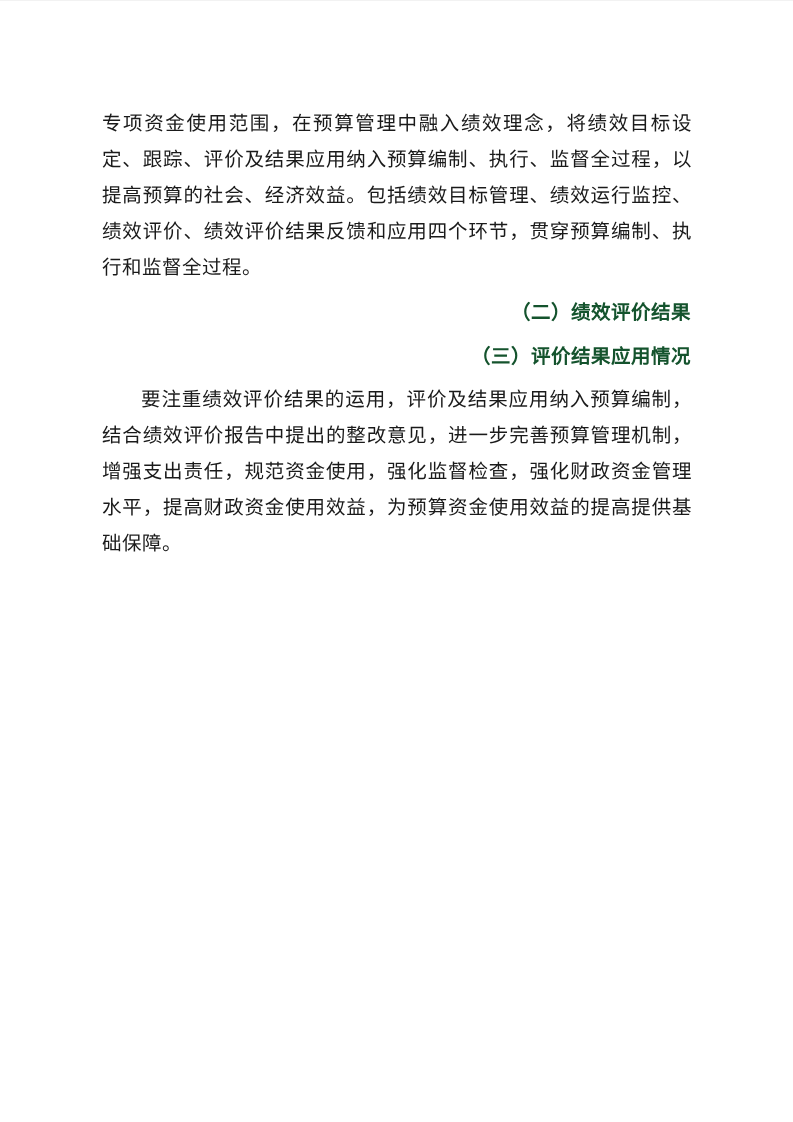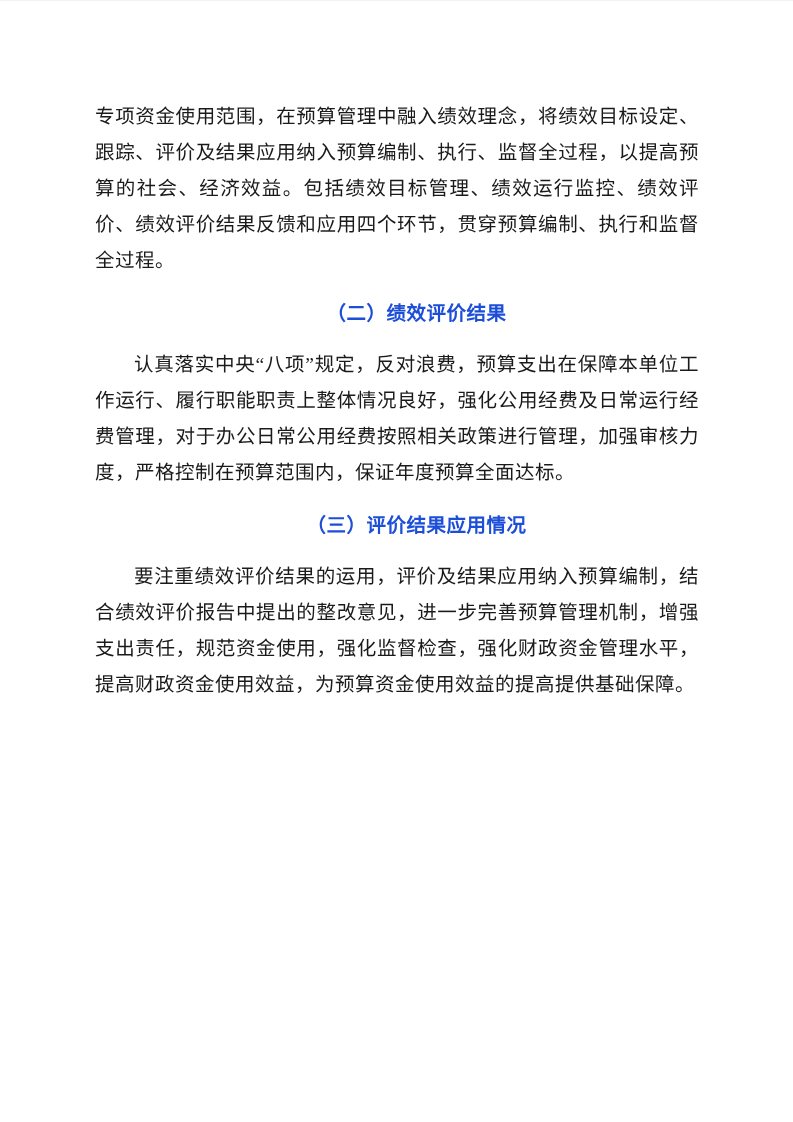--- a/index.html
+++ b/index.html
@@ -24,46 +24,45 @@
     left: 95px;
     top: 98px;
     width: 604px;
     font-size: 19.5px;
     line-height: 36px;
     text-align: justify;
     text-justify: inter-ideograph;
     letter-spacing: 0.5px;
   }
   .para {
-    margin: 0;
+    margin: 7px;
     padding: 0;
   }
   .para.indent {
     text-indent: 2em;
   }
   .heading {
-    margin: 16px;
+    margin: 8px;
     padding: 0;
     font-family: "Liberation Sans", "DejaVu Sans", sans-serif;
     font-weight: bold;
     font-size: 19.5px;
     line-height: 36px;
     text-indent: 2em;
-    text-align: center;
-    color: #1d4ed8;
+    text-align: right;
+    color: #14532d;
   }
 </style>
 </head>
 <body>
 
 <div class="page">
   <div class="content">
     <p class="para">专项资金使用范围，在预算管理中融入绩效理念，将绩效目标设定、跟踪、评价及结果应用纳入预算编制、执行、监督全过程，以提高预算的社会、经济效益。包括绩效目标管理、绩效运行监控、绩效评价、绩效评价结果反馈和应用四个环节，贯穿预算编制、执行和监督全过程。</p>
 
     <h3 class="heading">（二）绩效评价结果</h3>
 
-    <p class="para indent">认真落实中央“八项”规定，反对浪费，预算支出在保障本单位工作运行、履行职能职责上整体情况良好，强化公用经费及日常运行经费管理，对于办公日常公用经费按照相关政策进行管理，加强审核力度，严格控制在预算范围内，保证年度预算全面达标。</p>
 
     <h3 class="heading">（三）评价结果应用情况</h3>
 
     <p class="para indent">要注重绩效评价结果的运用，评价及结果应用纳入预算编制，结合绩效评价报告中提出的整改意见，进一步完善预算管理机制，增强支出责任，规范资金使用，强化监督检查，强化财政资金管理水平，提高财政资金使用效益，为预算资金使用效益的提高提供基础保障。</p>
   </div>
 </div>
 
 </body></html>

